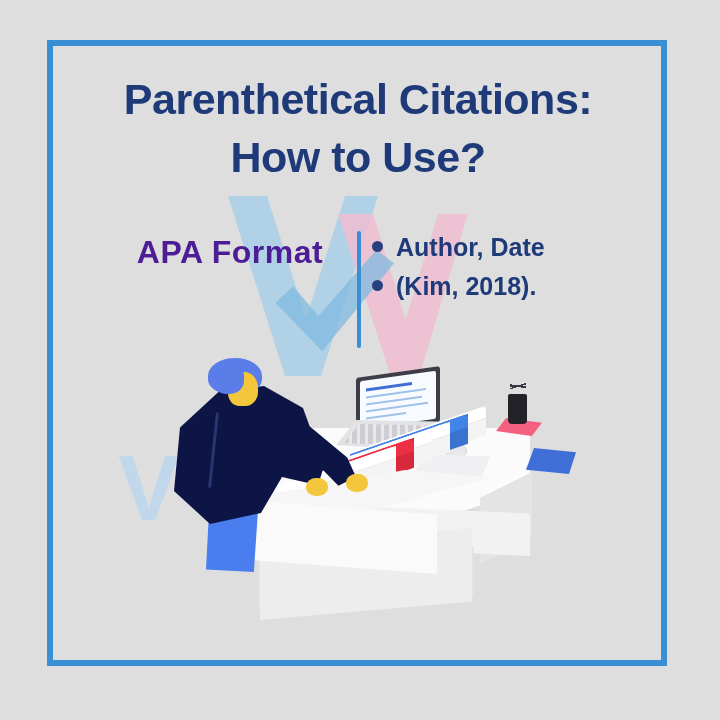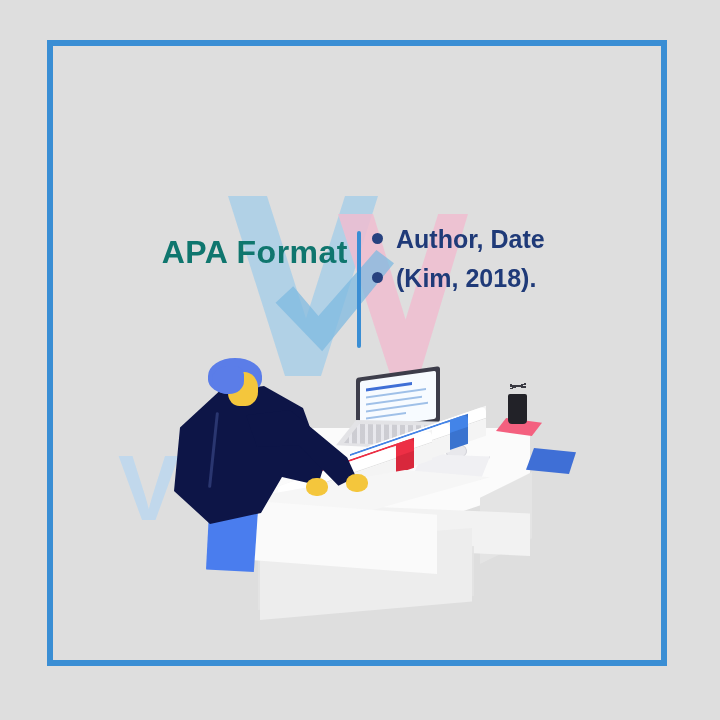--- a/index.html
+++ b/index.html
@@ -45,29 +45,29 @@
     text-align:center;color:#1f3a78;
     font-size:43px;font-weight:700;line-height:58px;
     letter-spacing:-0.5px;
     font-family:"Liberation Sans",sans-serif;
   }
   .title .l2{display:block;}
 
   
   .apa-label{
     position:absolute;left:112px;top:234px;width:236px;
-    text-align:right;color:#0f766e;
+    text-align:center;color:#4c1d95;
     font-size:32px;font-weight:700;letter-spacing:.5px;
   }
   .divider{
     position:absolute;left:357px;top:231px;width:4px;height:117px;
     background:#3a8ed4;border-radius:2px;
   }
   .bullets{
-    position:absolute;left:372px;top:220px;width:270px;
+    position:absolute;left:372px;top:228px;width:270px;
     color:#1f3a78;font-size:25px;font-weight:600;line-height:39px;
   }
   .bullet-row{display:flex;align-items:baseline;gap:13px;}
   .dot{
     width:11px;height:11px;border-radius:50%;
     background:#27417f;flex:0 0 auto;position:relative;top:-4px;
   }
 
   
   .scene{position:absolute;left:150px;top:350px;width:430px;height:290px;}
@@ -275,20 +275,24 @@
     <div class="sc p-arm"></div>
     <div class="sc p-hair"></div>
     <div class="sc p-face"></div>
     <div class="sc p-hair2"></div>
     <div class="sc p-hand1"></div>
     <div class="sc p-hand2"></div>
   </div>
 
   <div class="frame"></div>
 
+  <div class="title">
+    <span class="l1">Parenthetical Citations:</span>
+    <span class="l2">How to Use?</span>
+  </div>
 
   <div class="apa-label">APA Format</div>
 
   <div class="divider"></div>
 
   <div class="bullets">
     <div class="bullet-row">
       <span class="dot"></span>
       <span>Author, Date</span>
     </div>

